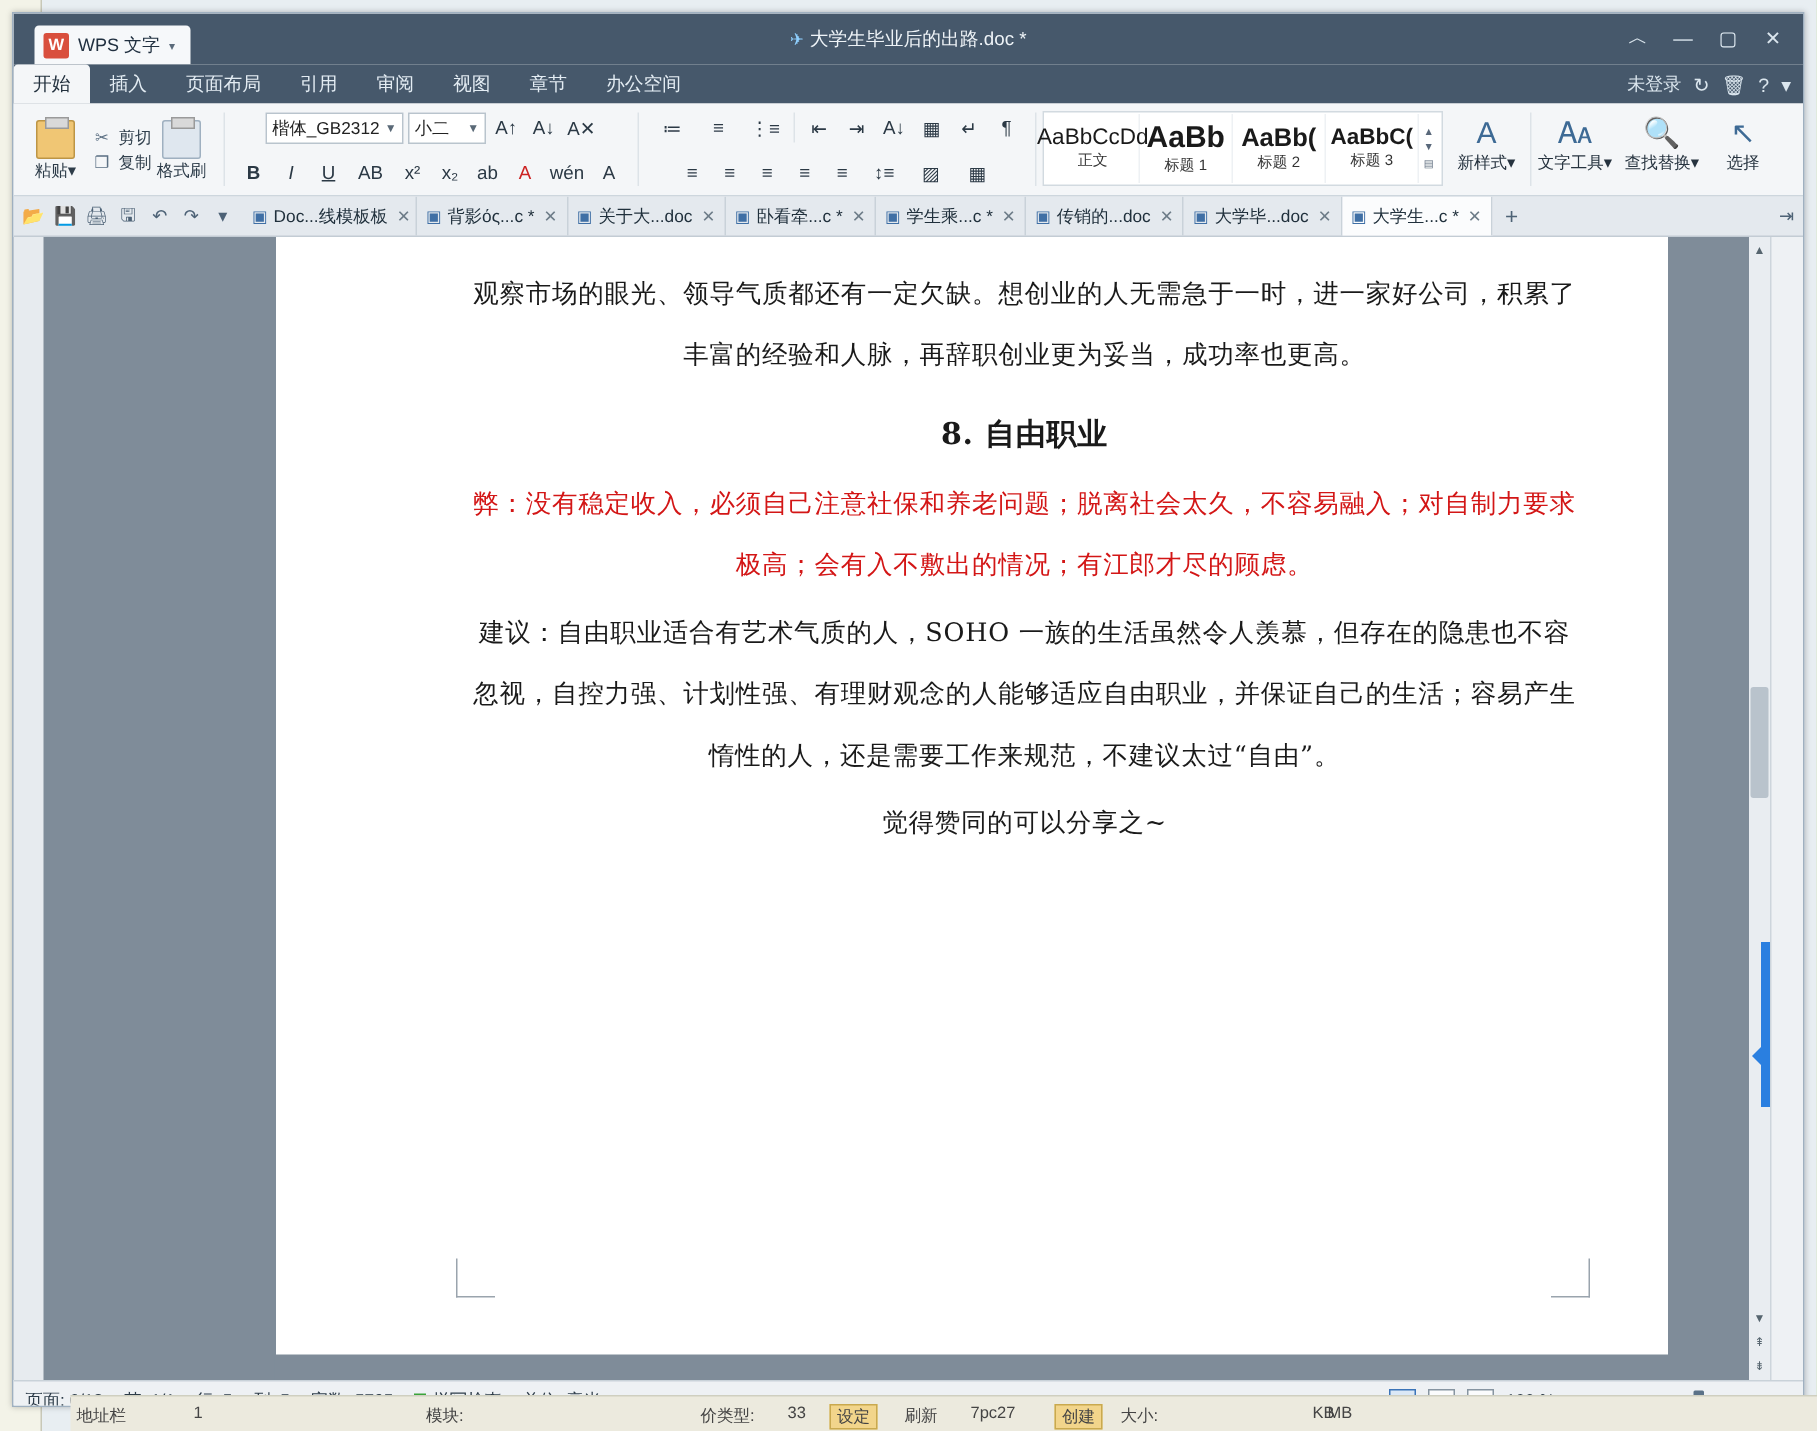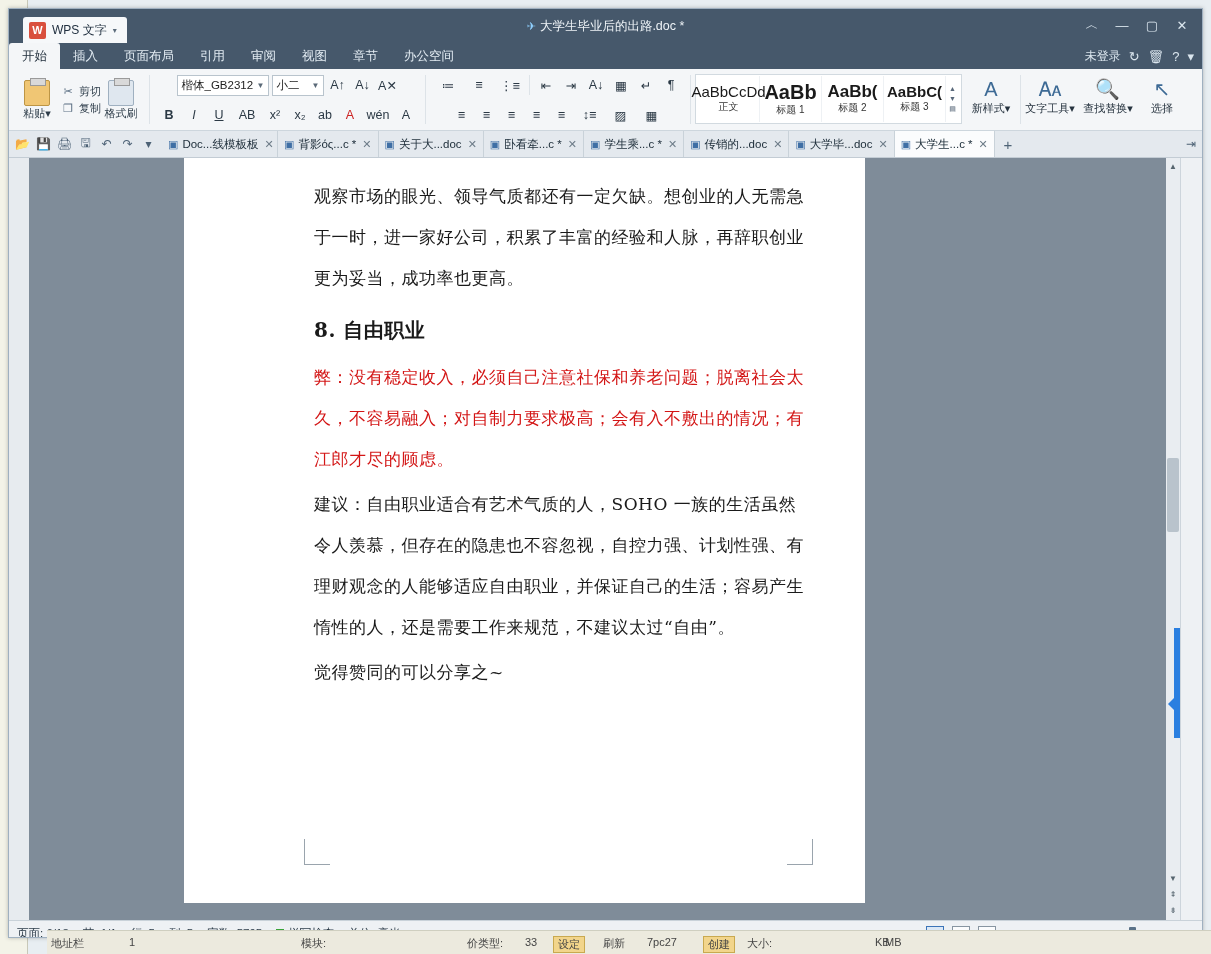--- a/index.html
+++ b/index.html
@@ -175,22 +175,23 @@
      color:#4e6376; font-size: 12px;}
   
   .docarea {
     position: relative; height: 762px; background: #7f8c99; overflow: hidden;
   }
   .ruler-left {
     position: absolute; left: 0; top: 0; width: 20px; height: 762px;
     background: #e7ebef;
   }
   .page {
-    position: absolute; left: 175px; top: 0; width: 681px; height: 745px;
+    position: absolute; left: 175px; top: 0; width: 928px; height: 745px;
     background: #fff;
+    text-align: center;
   }
   .page-inner { padding: 18px 60px 0 130px; }
   .para {
     font-family: "DejaVu Serif", "Liberation Serif", serif;
     font-size: 17px; line-height: 41px; color: #1a1a1a; letter-spacing: 0.5px;
     margin: 0 0 4px 0;
   }
   .para.heading { font-weight: bold; font-size: 20px; margin: 14px 0 10px 0; line-height: 34px;}
   .para.blue { color: #2f5dbf; }
   .para.red { color: #d31616; }
@@ -520,21 +521,21 @@
           <span class="zoom-knob"></span>
         </span>
         <span class="sb">+</span>
       </span>
     </div>
   </div>
 
   <div class="desktop-bottom">
     <span style="left:4px;">地址栏</span>
     <span style="left:82px;">1</span>
-    <span style="left:254px;text-align:center;">模块:</span>
+    <span style="left:237px;text-align:center;">模块:</span>
     <span style="left:420px;">价类型:</span>
     <span style="left:478px;">33</span>
     <span class="bg-chip" style="left:506px;">设定</span>
     <span style="left:556px;">刷新</span>
     <span style="left:600px;">7pc27</span>
     <span class="bg-chip" style="left:656px;">创建</span>
     <span style="left:700px;">大小:</span>
     <span style="left:828px;">KB</span>
     <span style="left:838px;">MB</span>
   </div>

